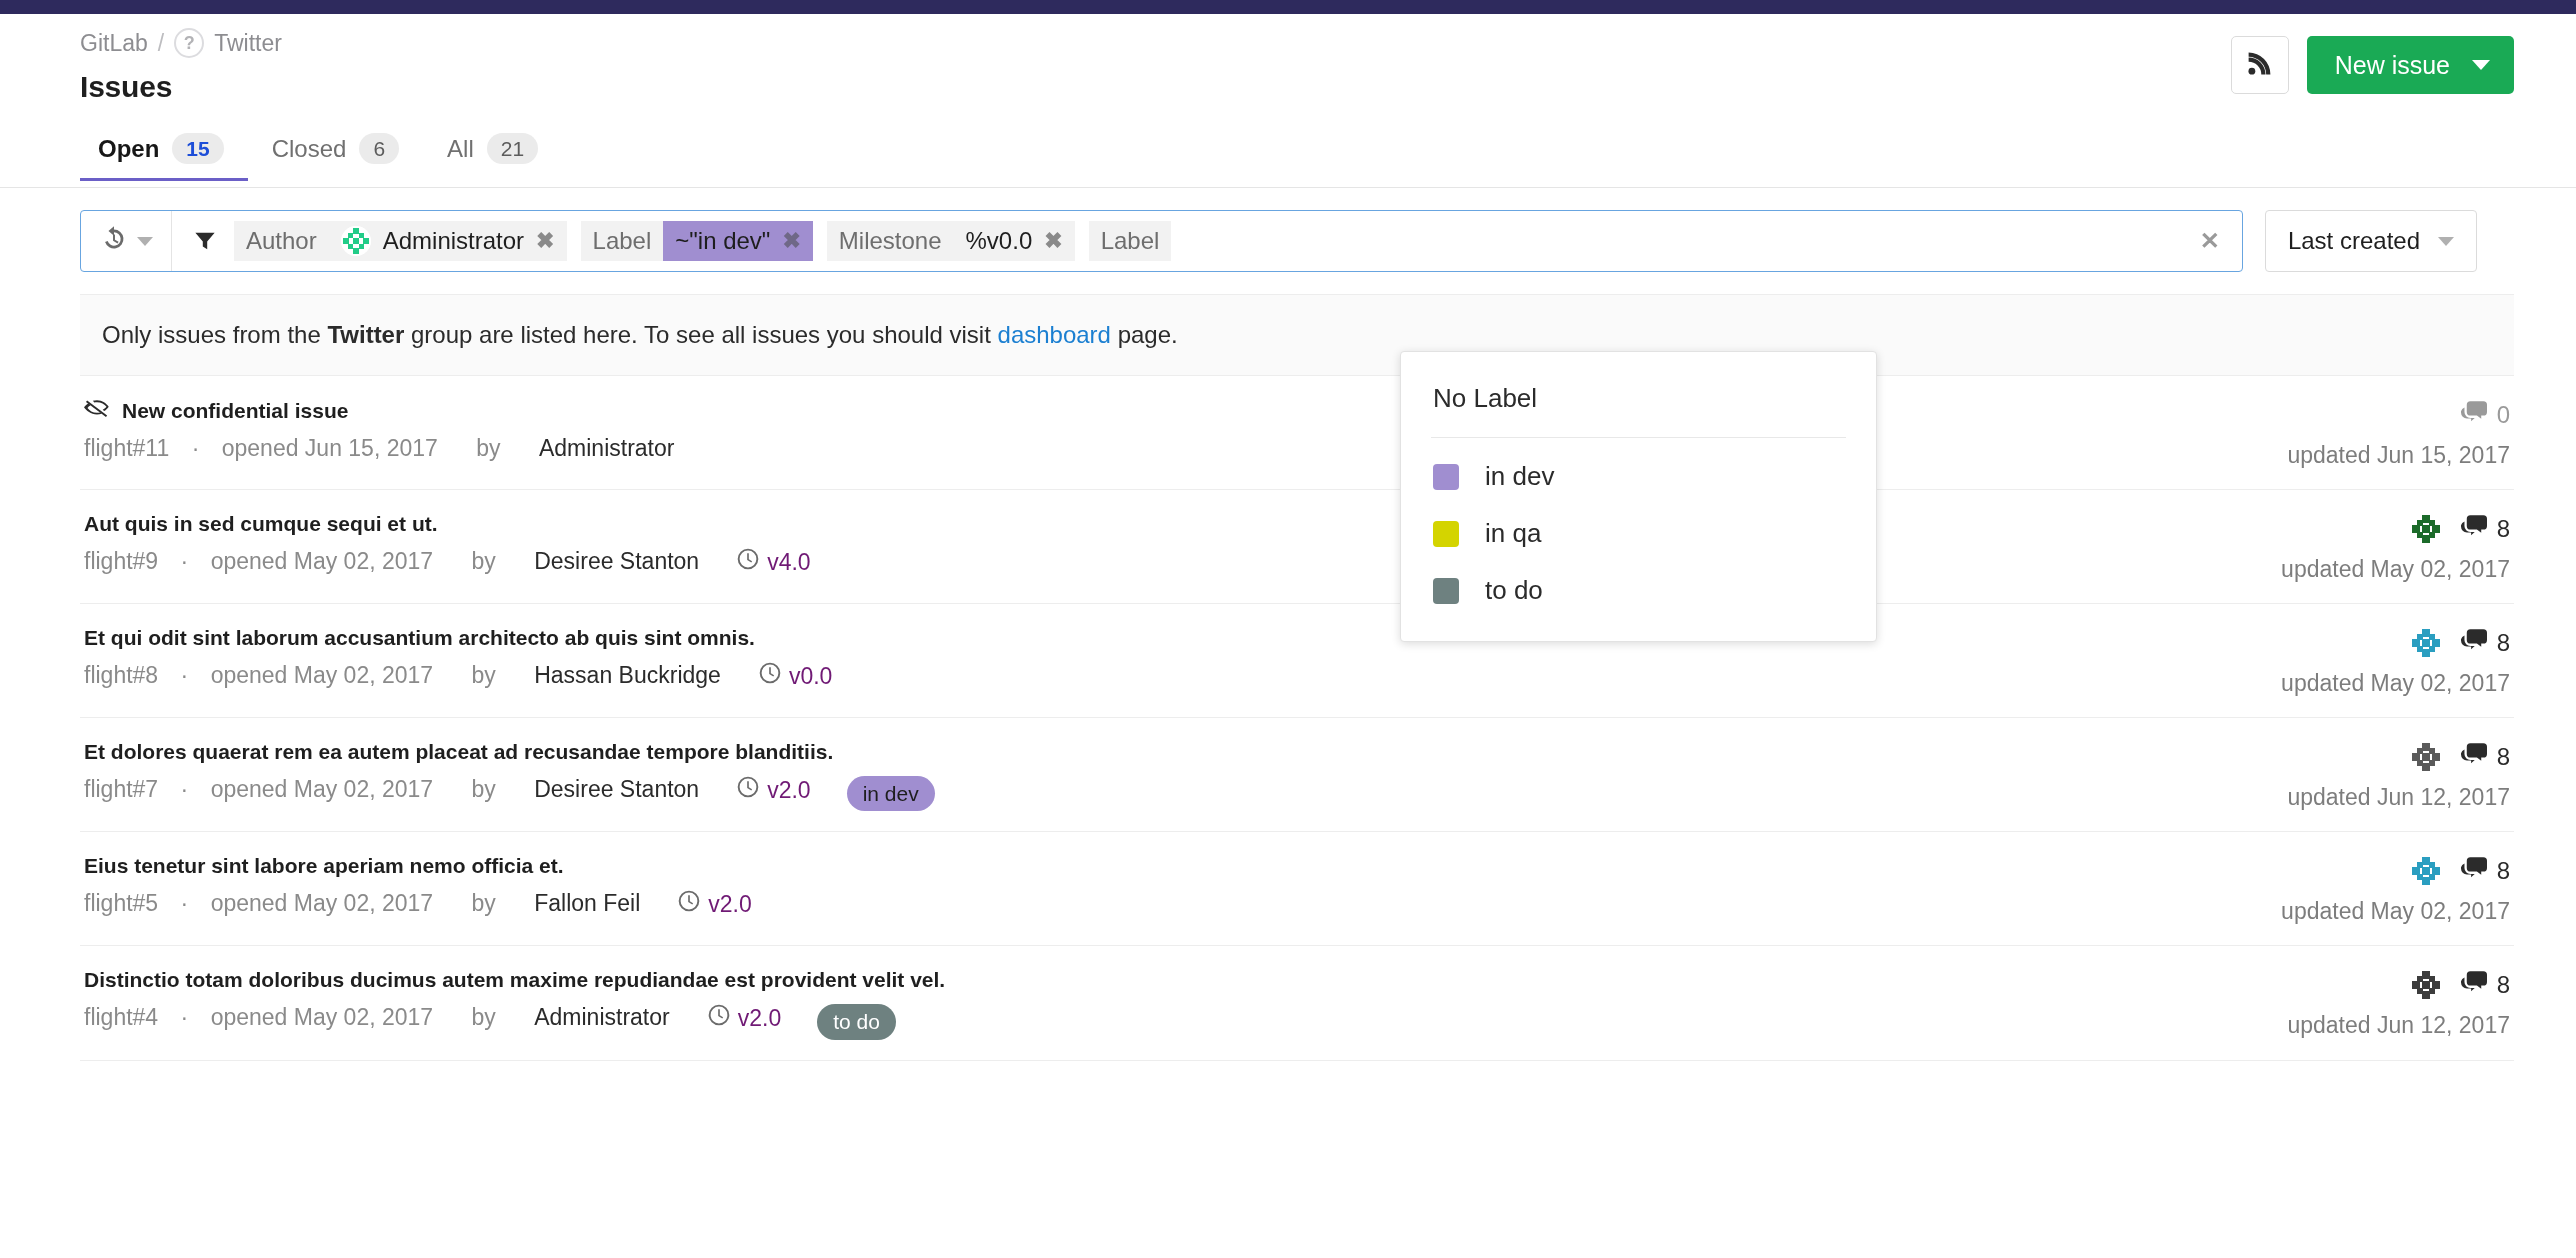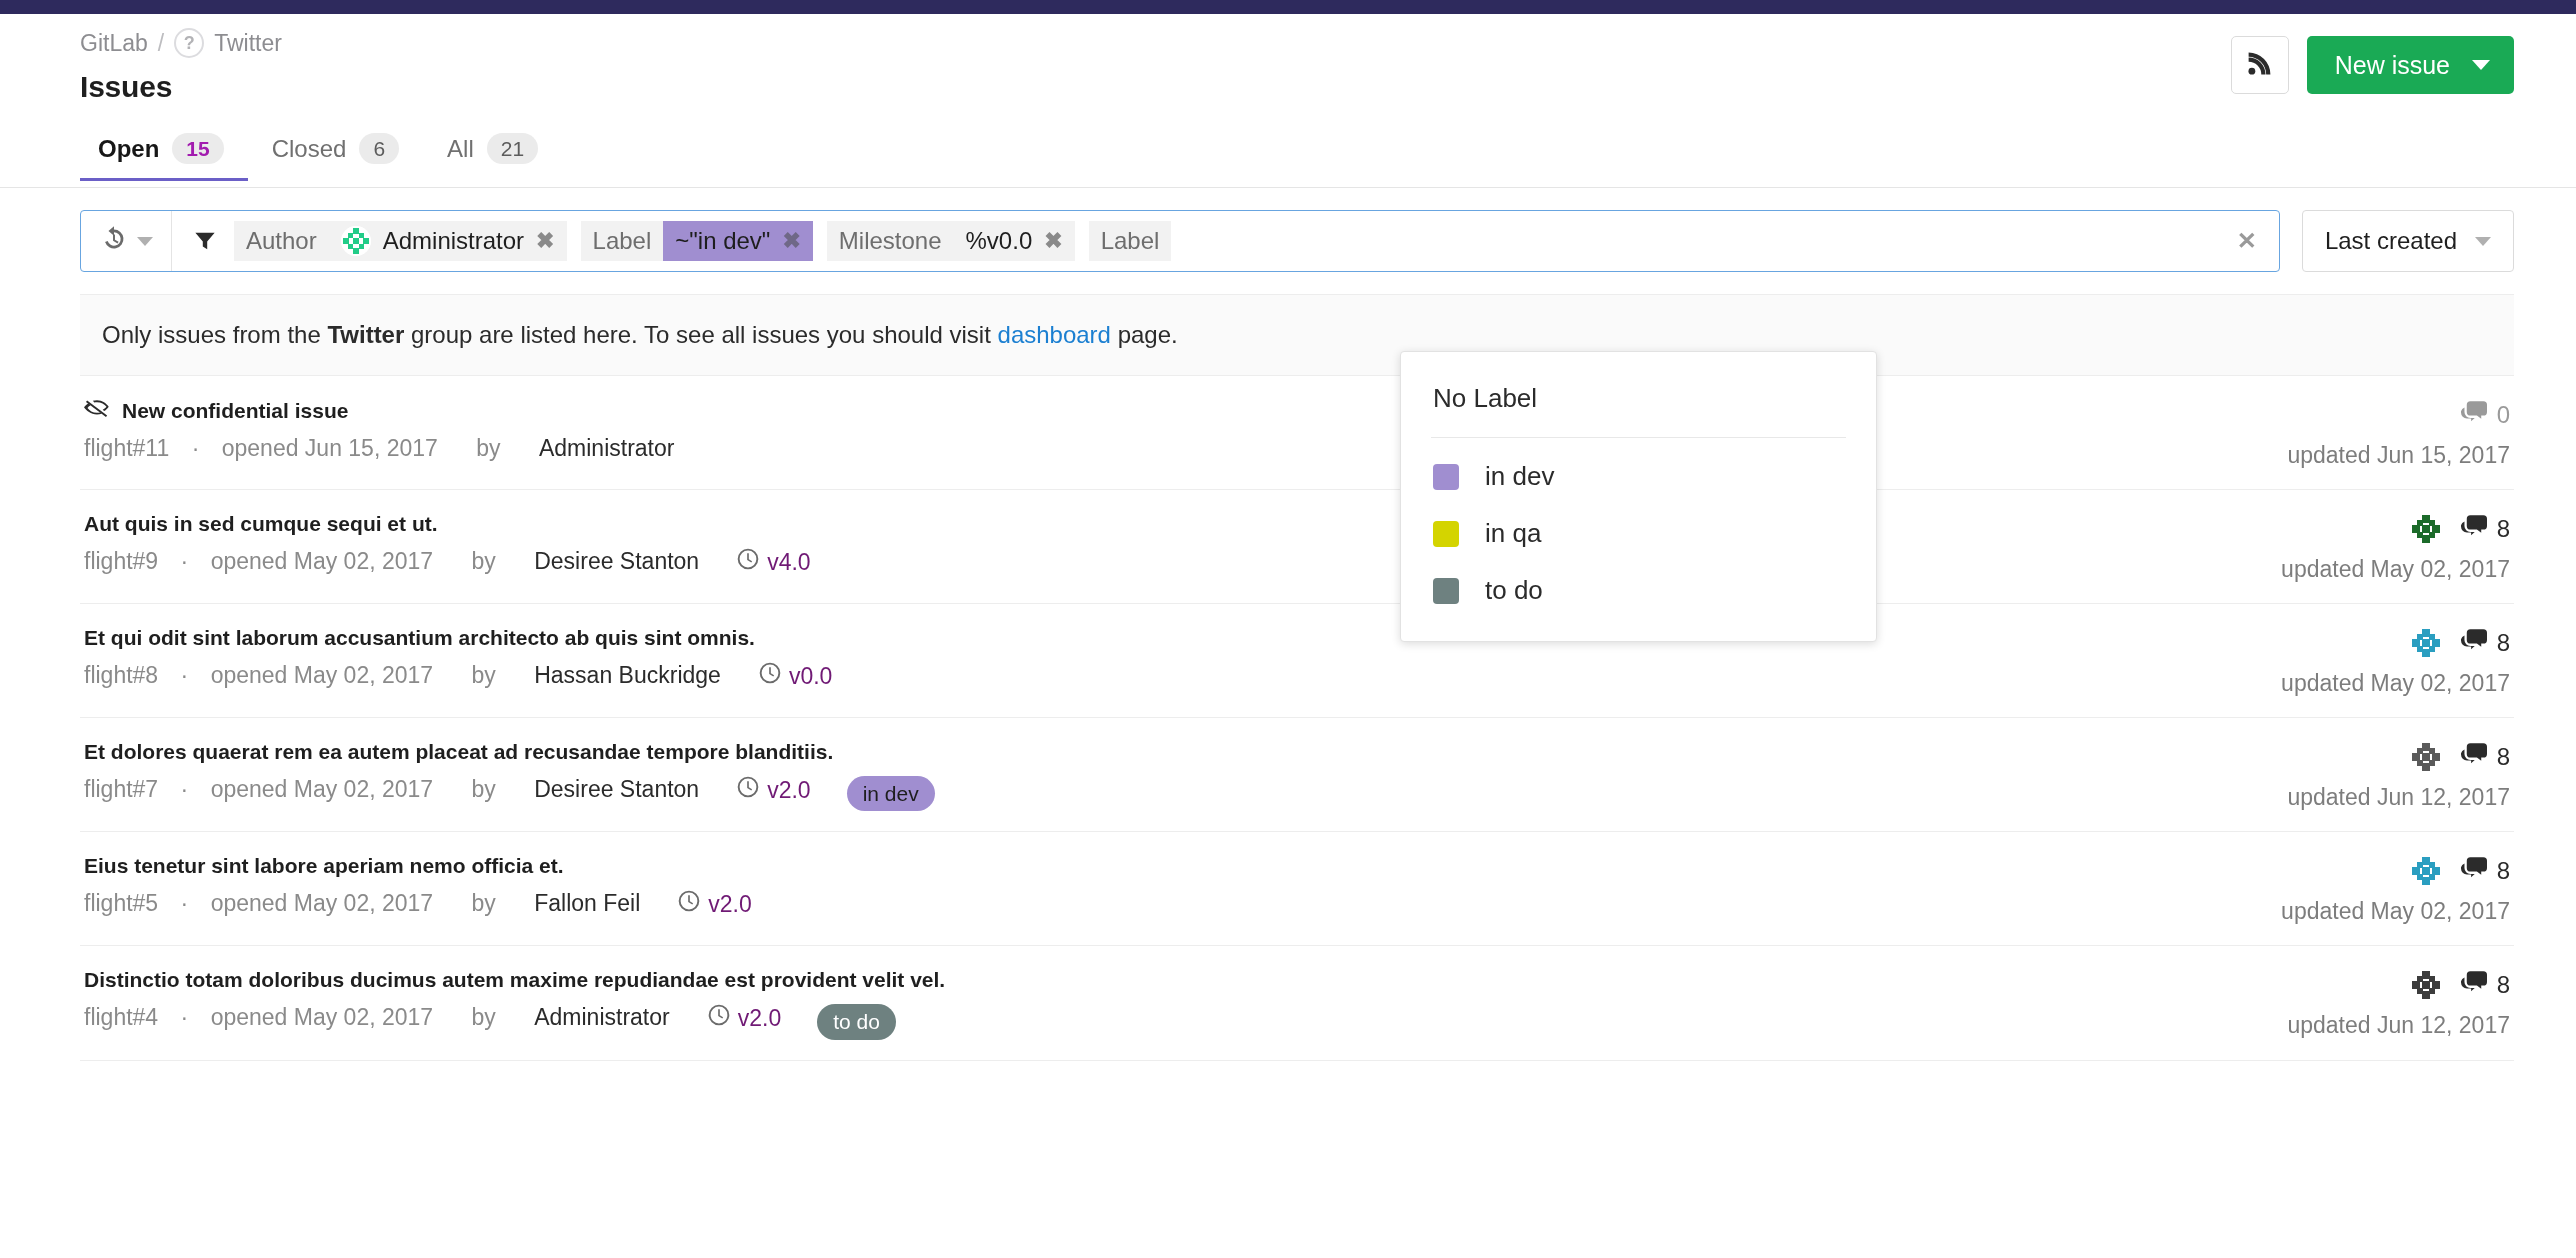--- a/index.html
+++ b/index.html
@@ -72,25 +72,25 @@
   .tab:first-child { padding-left: 18px; }
   .tab.active { color: #171717; font-weight: 700; }
   .tab.active::after {
     content: ""; position: absolute; left: 0; right: 0; bottom: -1px;
     height: 3px; background: #6b5fc7;
   }
   .badge-count {
     background: #ebebeb; color: #5c5c5c; border-radius: 20px;
     padding: 5px 14px; font-size: 21px; font-weight: 400;
   }
-  .tab.active .badge-count { color: #a21caf; font-weight: 700; }
+  .tab.active .badge-count { color: #1d4ed8; font-weight: 700; }
 
   
   .filter-area {
-    padding: 22px 62px 0 80px;
+    padding: 22px 99px 0 80px;
     display: flex; gap: 22px; align-items: stretch;
     position: relative;
   }
   .filter-box {
     flex: 1; display: flex; align-items: center;
     border: 1px solid #68a5e0; border-radius: 4px;
     background: #fff; height: 62px; position: relative;
   }
   .recent-btn {
     display: flex; align-items: center; gap: 10px;

